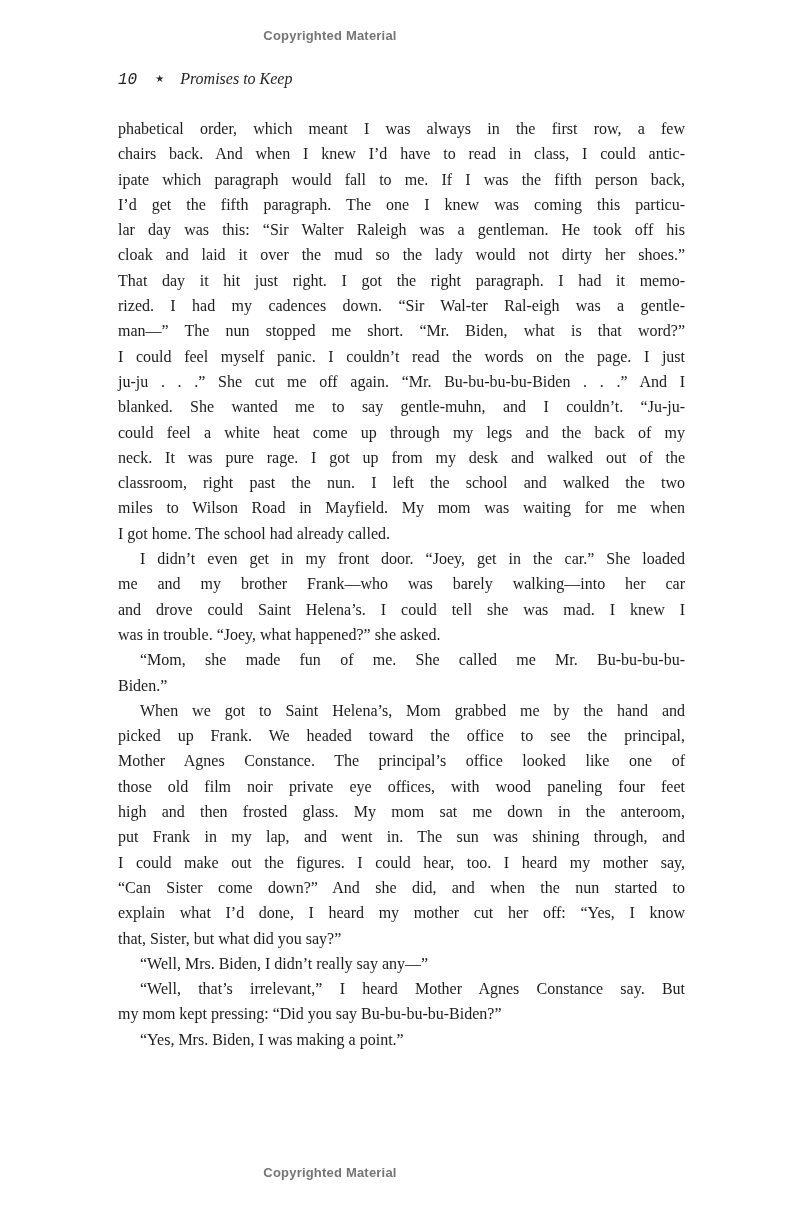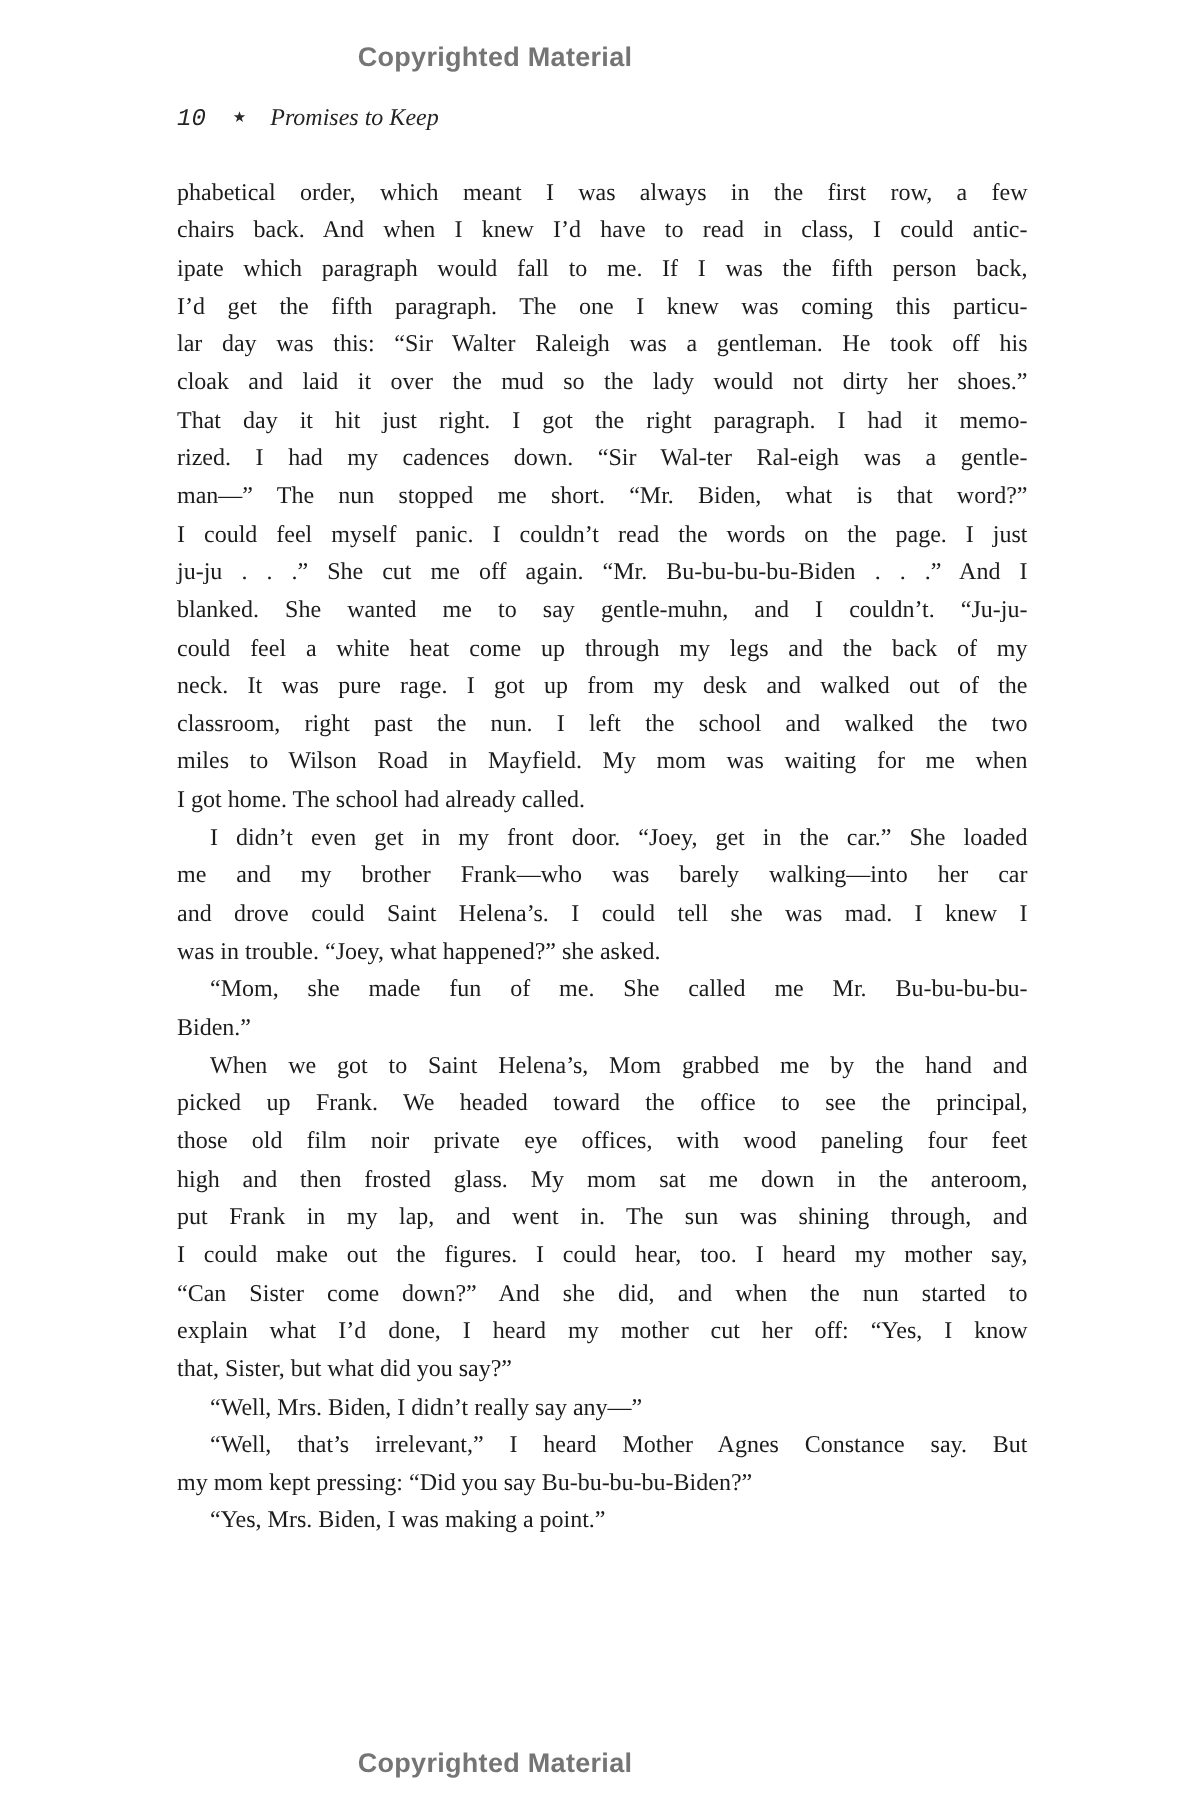--- a/index.html
+++ b/index.html
@@ -15,21 +15,21 @@
     overflow: hidden;
     font-family: "Liberation Serif", serif;
   }
   .notice {
     position: absolute;
     left: 0;
     width: 660px;
     text-align: center;
     font-family: "Liberation Sans", sans-serif;
     font-weight: 700;
-    font-size: 18px;
+    font-size: 13px;
     letter-spacing: 0.2px;
     color: #757575;
   }
   .notice.top { top: 28px; }
   .notice.bottom { top: 1165px; }
   .running-head {
     position: absolute;
     left: 118px;
     top: 70px;
     width: 567px;
@@ -104,20 +104,21 @@
         <div class="line">and drove could Saint Helena’s. I could tell she was mad. I knew I</div>
         <div class="line last">was in trouble. “Joey, what happened?” she asked.</div>
       </div>
       <div class="para">
         <div class="line first-indent">“Mom, she made fun of me. She called me Mr. Bu-bu-bu-bu-</div>
         <div class="line last">Biden.”</div>
       </div>
       <div class="para">
         <div class="line first-indent">When we got to Saint Helena’s, Mom grabbed me by the hand and</div>
         <div class="line">picked up Frank. We headed toward the office to see the principal,</div>
+        <div class="line">Mother Agnes Constance. The principal’s office looked like one of</div>
         <div class="line">those old film noir private eye offices, with wood paneling four feet</div>
         <div class="line">high and then frosted glass. My mom sat me down in the anteroom,</div>
         <div class="line">put Frank in my lap, and went in. The sun was shining through, and</div>
         <div class="line">I could make out the figures. I could hear, too. I heard my mother say,</div>
         <div class="line">“Can Sister come down?” And she did, and when the nun started to</div>
         <div class="line">explain what I’d done, I heard my mother cut her off: “Yes, I know</div>
         <div class="line last">that, Sister, but what did you say?”</div>
       </div>
       <div class="para">
         <div class="line last first-indent">“Well, Mrs. Biden, I didn’t really say any—”</div>

